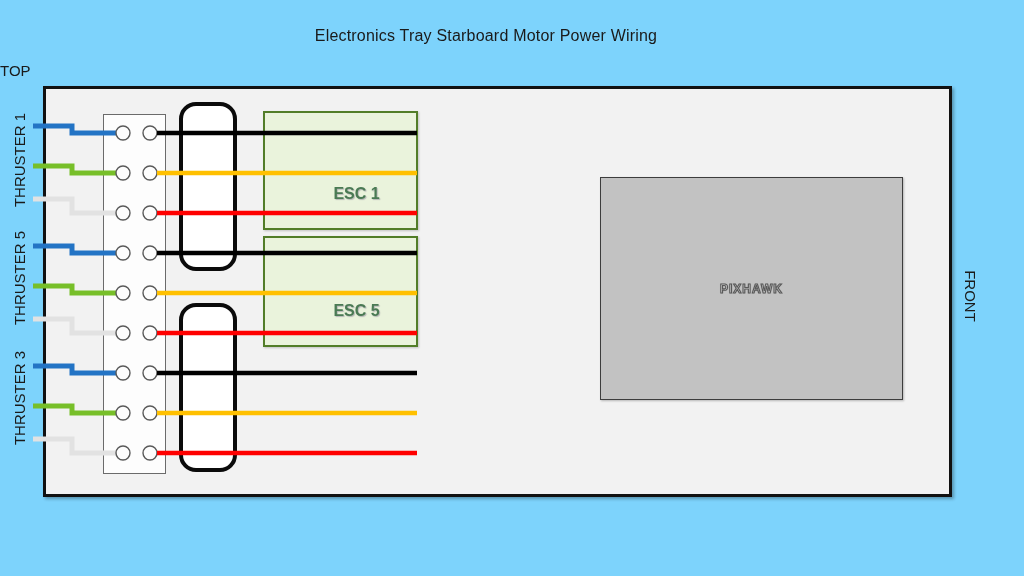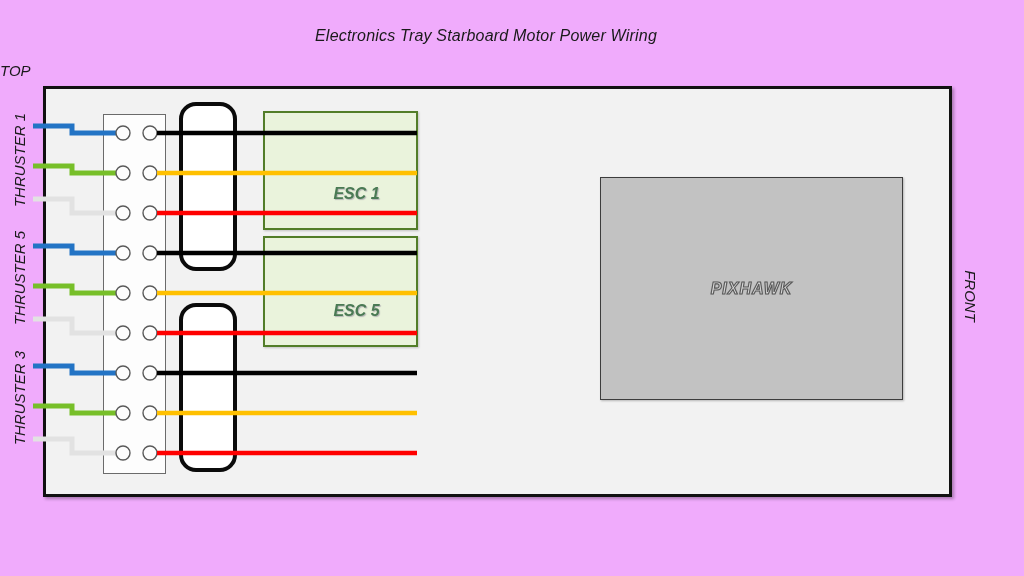--- a/index.html
+++ b/index.html
@@ -5,23 +5,22 @@
   html, body {
     margin: 0;
     padding: 0;
     background: #ffffff;
     font-family: "Liberation Sans", sans-serif;
   }
   .page {
     position: relative;
     width: 1024px;
     height: 576px;
-    background: #f0abfc;
+    background: #7dd3fc;
     overflow: hidden;
-    font-style: italic;
   }
   .diagram-title {
     position: absolute;
     top: 27px;
     left: 0;
     width: 972px;
     text-align: center;
     font-size: 16px;
     color: #1a1a1a;
     letter-spacing: 0.2px;
@@ -120,21 +119,21 @@
     height: 223px;
     box-sizing: border-box;
     background: #c2c2c2;
     border: 1px solid #3d3d3d;
     box-shadow: 1px 1px 2px rgba(0,0,0,0.25);
     display: flex;
     align-items: center;
     justify-content: center;
   }
   .pixhawk-label {
-    font-size: 16px;
+    font-size: 12px;
     font-weight: bold;
     letter-spacing: 1px;
     color: #d6d6d6;
     -webkit-text-stroke: 1.1px #595959;
     text-shadow: 0 0 1px #595959;
   }
   .wire-overlay {
     position: absolute;
     left: 0;
     top: 0;

